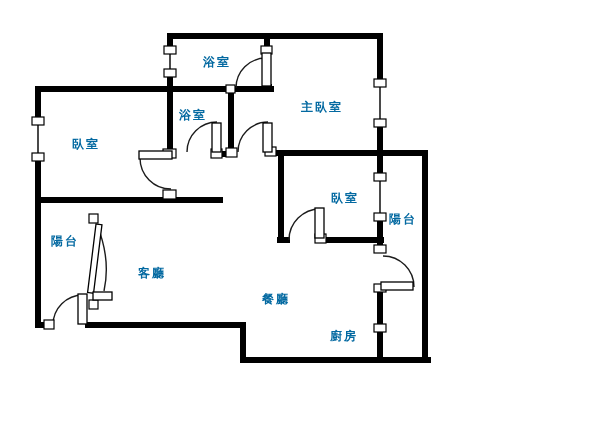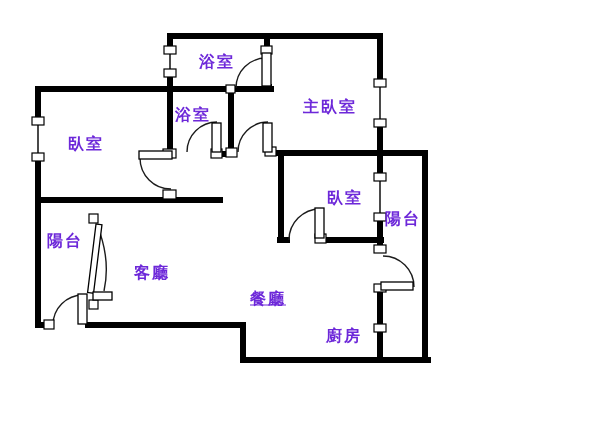--- a/index.html
+++ b/index.html
@@ -16,23 +16,23 @@
     overflow: hidden;
   }
   #plan-svg {
     position: absolute;
     left: 0;
     top: 0;
   }
   .room-label {
     position: absolute;
     transform: translate(-50%, -50%);
-    font-size: 16px;
+    font-size: 12px;
     font-weight: 600;
-    color: #6d28d9;
+    color: #0369a1;
     letter-spacing: 2px;
     white-space: nowrap;
     user-select: none;
   }
 </style>
 </head>
 <body>
 
 <div id="stage">
   <svg id="plan-svg" width="600" height="425" viewBox="0 0 600 425" xmlns="http://www.w3.org/2000/svg">
@@ -100,23 +100,23 @@
       <rect x="263" y="123" width="9" height="29" fill="#ffffff" stroke="#000000" stroke-width="1.3"></rect>
       <rect x="139" y="151" width="33" height="8" fill="#ffffff" stroke="#000000" stroke-width="1.3"></rect>
       <rect x="96" y="224" width="6" height="69" fill="#ffffff" stroke="#000000" stroke-width="1.3" transform="rotate(7 96 224)"></rect>
       <rect x="93" y="292" width="19" height="8" fill="#ffffff" stroke="#000000" stroke-width="1.3"></rect>
       <rect x="78" y="294" width="9" height="30" fill="#ffffff" stroke="#000000" stroke-width="1.3"></rect>
       <rect x="315" y="208" width="9" height="30" fill="#ffffff" stroke="#000000" stroke-width="1.3"></rect>
       <rect x="381" y="282" width="32" height="8" fill="#ffffff" stroke="#000000" stroke-width="1.3"></rect>
     </svg>
   <div id="labels">
       <div class="room-label" style="left: 217px; top: 62px;">浴室</div>
-      <div class="room-label" style="left: 330px; top: 107px;">主臥室</div>
+      <div class="room-label" style="left: 322px; top: 107px;">主臥室</div>
       <div class="room-label" style="left: 193px; top: 115px;">浴室</div>
       <div class="room-label" style="left: 86px; top: 144px;">臥室</div>
       <div class="room-label" style="left: 345px; top: 198px;">臥室</div>
       <div class="room-label" style="left: 403px; top: 219px;">陽台</div>
       <div class="room-label" style="left: 65px; top: 241px;">陽台</div>
       <div class="room-label" style="left: 152px; top: 273px;">客廳</div>
-      <div class="room-label" style="left: 268px; top: 299px; text-decoration: underline;">餐廳</div>
+      <div class="room-label" style="left: 276px; top: 299px;">餐廳</div>
       <div class="room-label" style="left: 344px; top: 336px; font-family: Liberation Mono, monospace;">廚房</div>
     </div>
 </div>
 
 </body></html>

